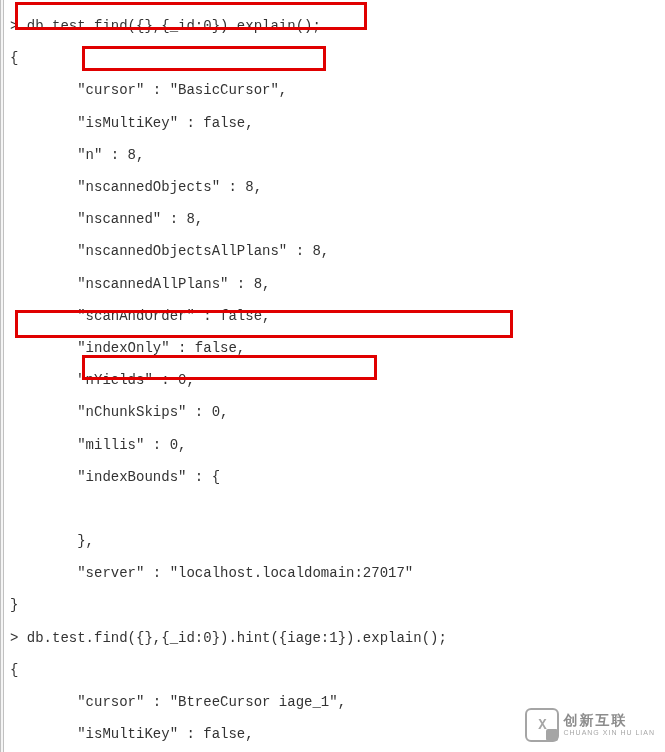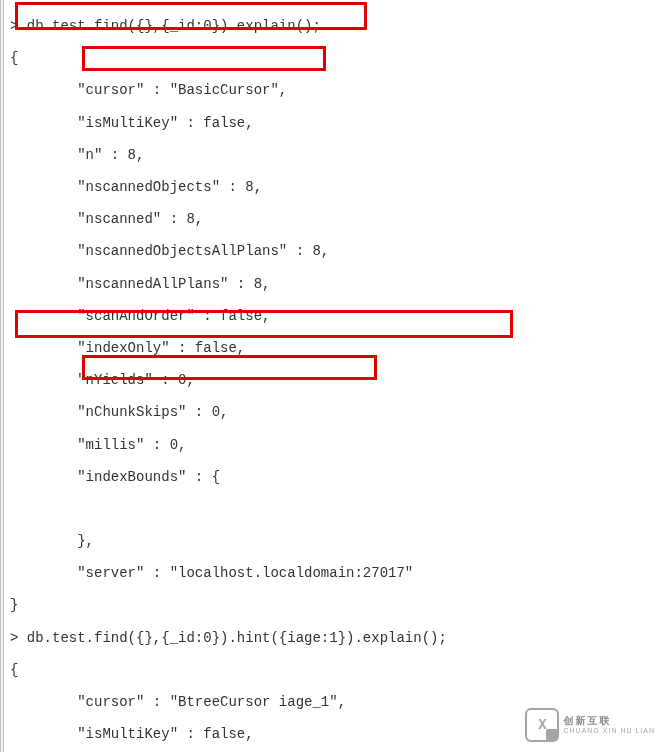--- a/index.html
+++ b/index.html
@@ -103,22 +103,22 @@
     background: #888;
     border-radius: 2px;
   }
   .watermark-text {
     display: flex;
     flex-direction: column;
     align-items: flex-start;
     line-height: 1;
   }
   .watermark-cn {
-    font-family: Liberation Sans, sans-serif;
-    font-size: 10px;
+    font-family: Liberation Serif, serif;
+    font-size: 14px;
     font-weight: bold;
     color: #666;
     letter-spacing: 2px;
   }
   .watermark-en {
     font-family: Arial, sans-serif;
     font-size: 7px;
     color: #888;
     letter-spacing: 1px;
     margin-top: 1px;

